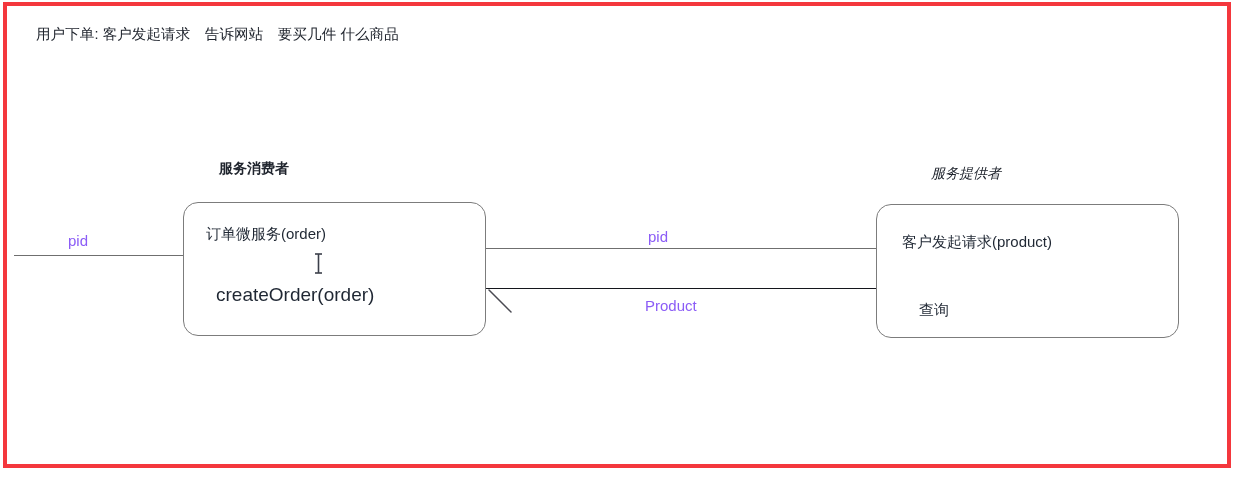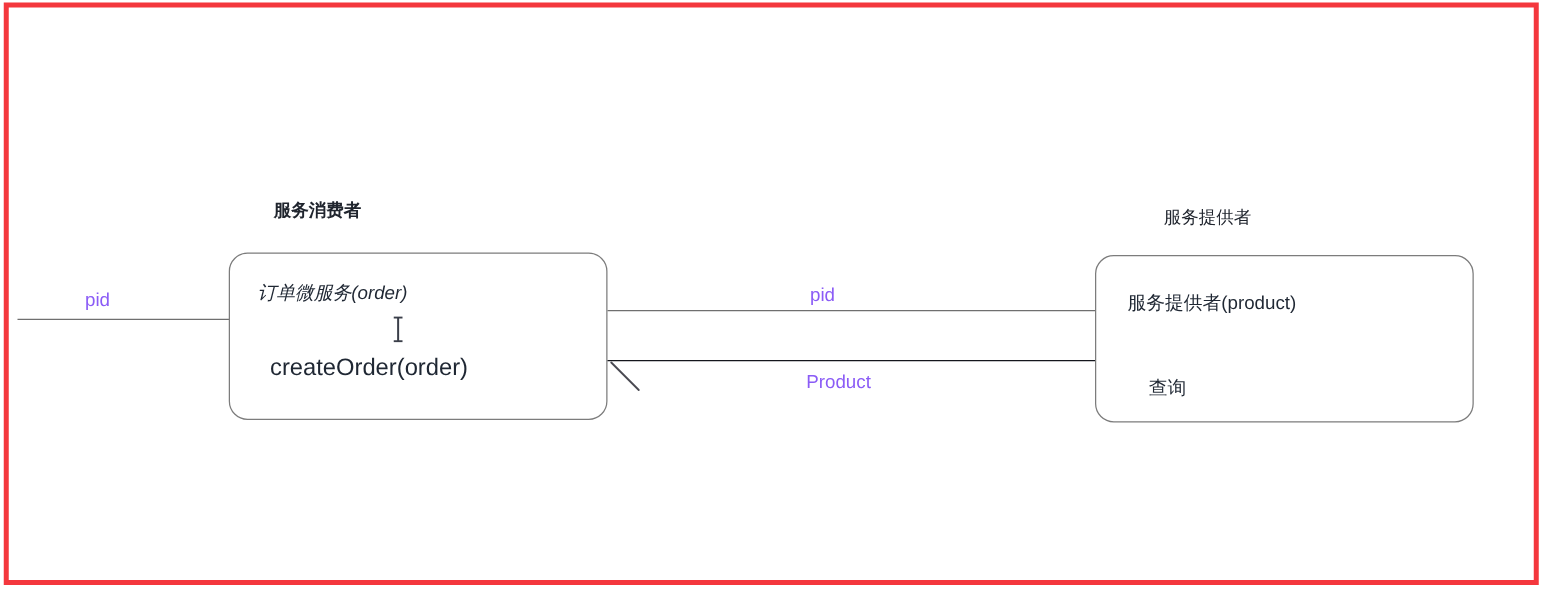--- a/index.html
+++ b/index.html
@@ -41,21 +41,21 @@
     letter-spacing: 0.1px;
   }
   
   .group-caption {
     position: absolute;
     font-size: 14px;
     color: #20252e;
     white-space: nowrap;
   }
   #caption-consumer { left: 219px; top: 160px; font-weight: bold; }
-  #caption-provider { left: 931px; top: 165px; }
+  #caption-provider { left: 931px; top: 165px; font-style: italic; }
 
   
   .service-box {
     position: absolute;
     border: 1.3px solid #7c7c7c;
     border-radius: 15px;
     background: #ffffff;
     box-sizing: border-box;
   }
   #box-order {
@@ -69,21 +69,21 @@
     top: 204px;
     width: 303px;
     height: 134px;
   }
   .box-line {
     position: absolute;
     font-size: 15px;
     color: #1f2733;
     white-space: nowrap;
   }
-  #order-title { left: 22px; top: 22px; font-style: italic; }
+  #order-title { left: 22px; top: 22px; }
   #order-method { left: 32px; top: 81px; font-size: 19px; }
   #product-title { left: 25px; top: 28px; }
   #product-method { left: 42px; top: 96px; }
 
   
   .conn {
     position: absolute;
     height: 0;
     border-top-style: solid;
     border-top-width: 1.4px;
@@ -137,20 +137,21 @@
     height: 21px;
   }
 </style>
 </head>
 <body>
 
 <div id="canvas">
 
   <div id="red-frame"></div>
 
+  <div id="title-text">用户下单: 客户发起请求　告诉网站　要买几件 什么商品</div>
 
   <div class="group-caption" id="caption-consumer">服务消费者</div>
 
   <div class="group-caption" id="caption-provider">服务提供者</div>
 
   <div class="conn" id="conn-left"></div>
   <div class="edge-label" id="label-pid-left">pid</div>
 
   <div class="service-box" id="box-order">
     <div class="box-line" id="order-title">订单微服务(order)</div>
@@ -167,21 +168,21 @@
 
   <div class="conn" id="conn-bottom"></div>
   <div class="edge-label" id="label-product">Product</div>
   <div class="arrowhead" style="left:487px; top:288px;">
     <svg width="30" height="30" viewBox="-3 -3 30 30">
       <line x1="-1" y1="-1" x2="21" y2="21" stroke="#4a4a52" stroke-width="1.5" stroke-linecap="round"></line>
     </svg>
   </div>
 
   <div class="service-box" id="box-product">
-    <div class="box-line" id="product-title">服务提供者(product)</div>
+    <div class="box-line" id="product-title">客户发起请求(product)</div>
     <div class="box-line" id="product-method">查询</div>
   </div>
 
   <div id="text-caret">
     <svg width="9" height="21" viewBox="0 0 9 21">
       <line x1="4.5" y1="1" x2="4.5" y2="20" stroke="#3b3f4a" stroke-width="1.6"></line>
       <line x1="1" y1="1" x2="8" y2="1" stroke="#3b3f4a" stroke-width="1.6"></line>
       <line x1="1" y1="20" x2="8" y2="20" stroke="#3b3f4a" stroke-width="1.6"></line>
     </svg>
   </div>

